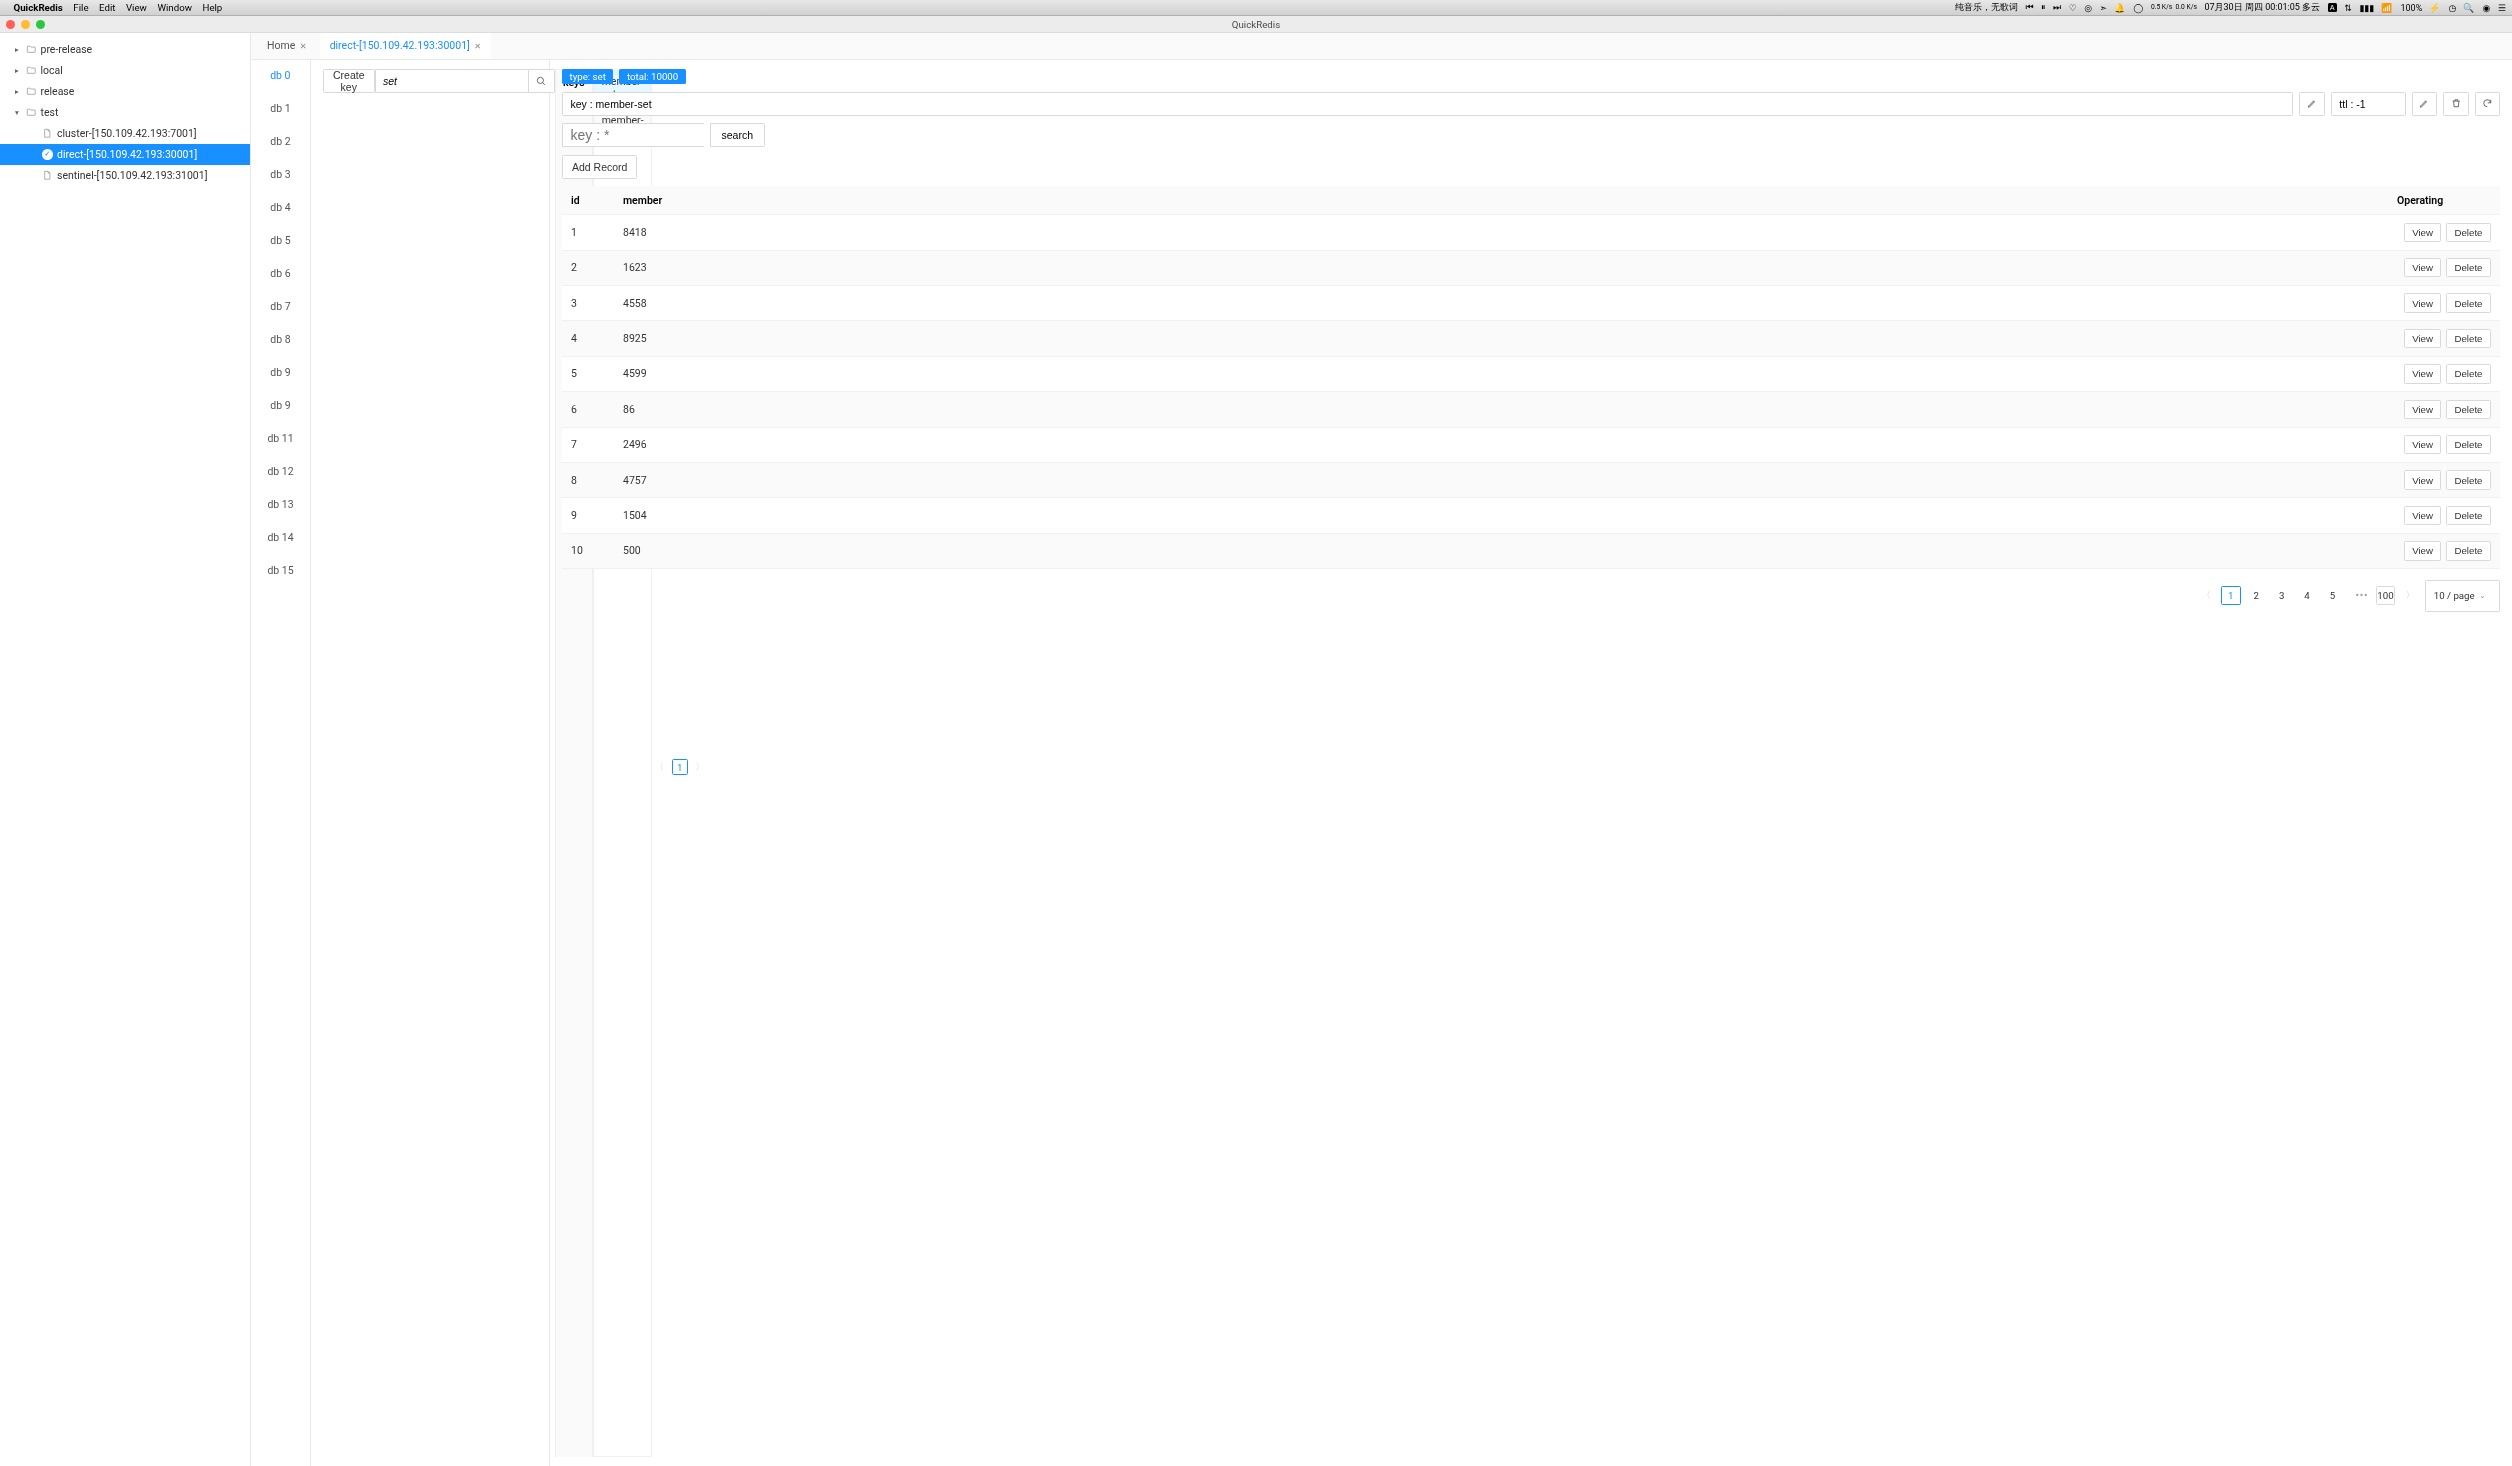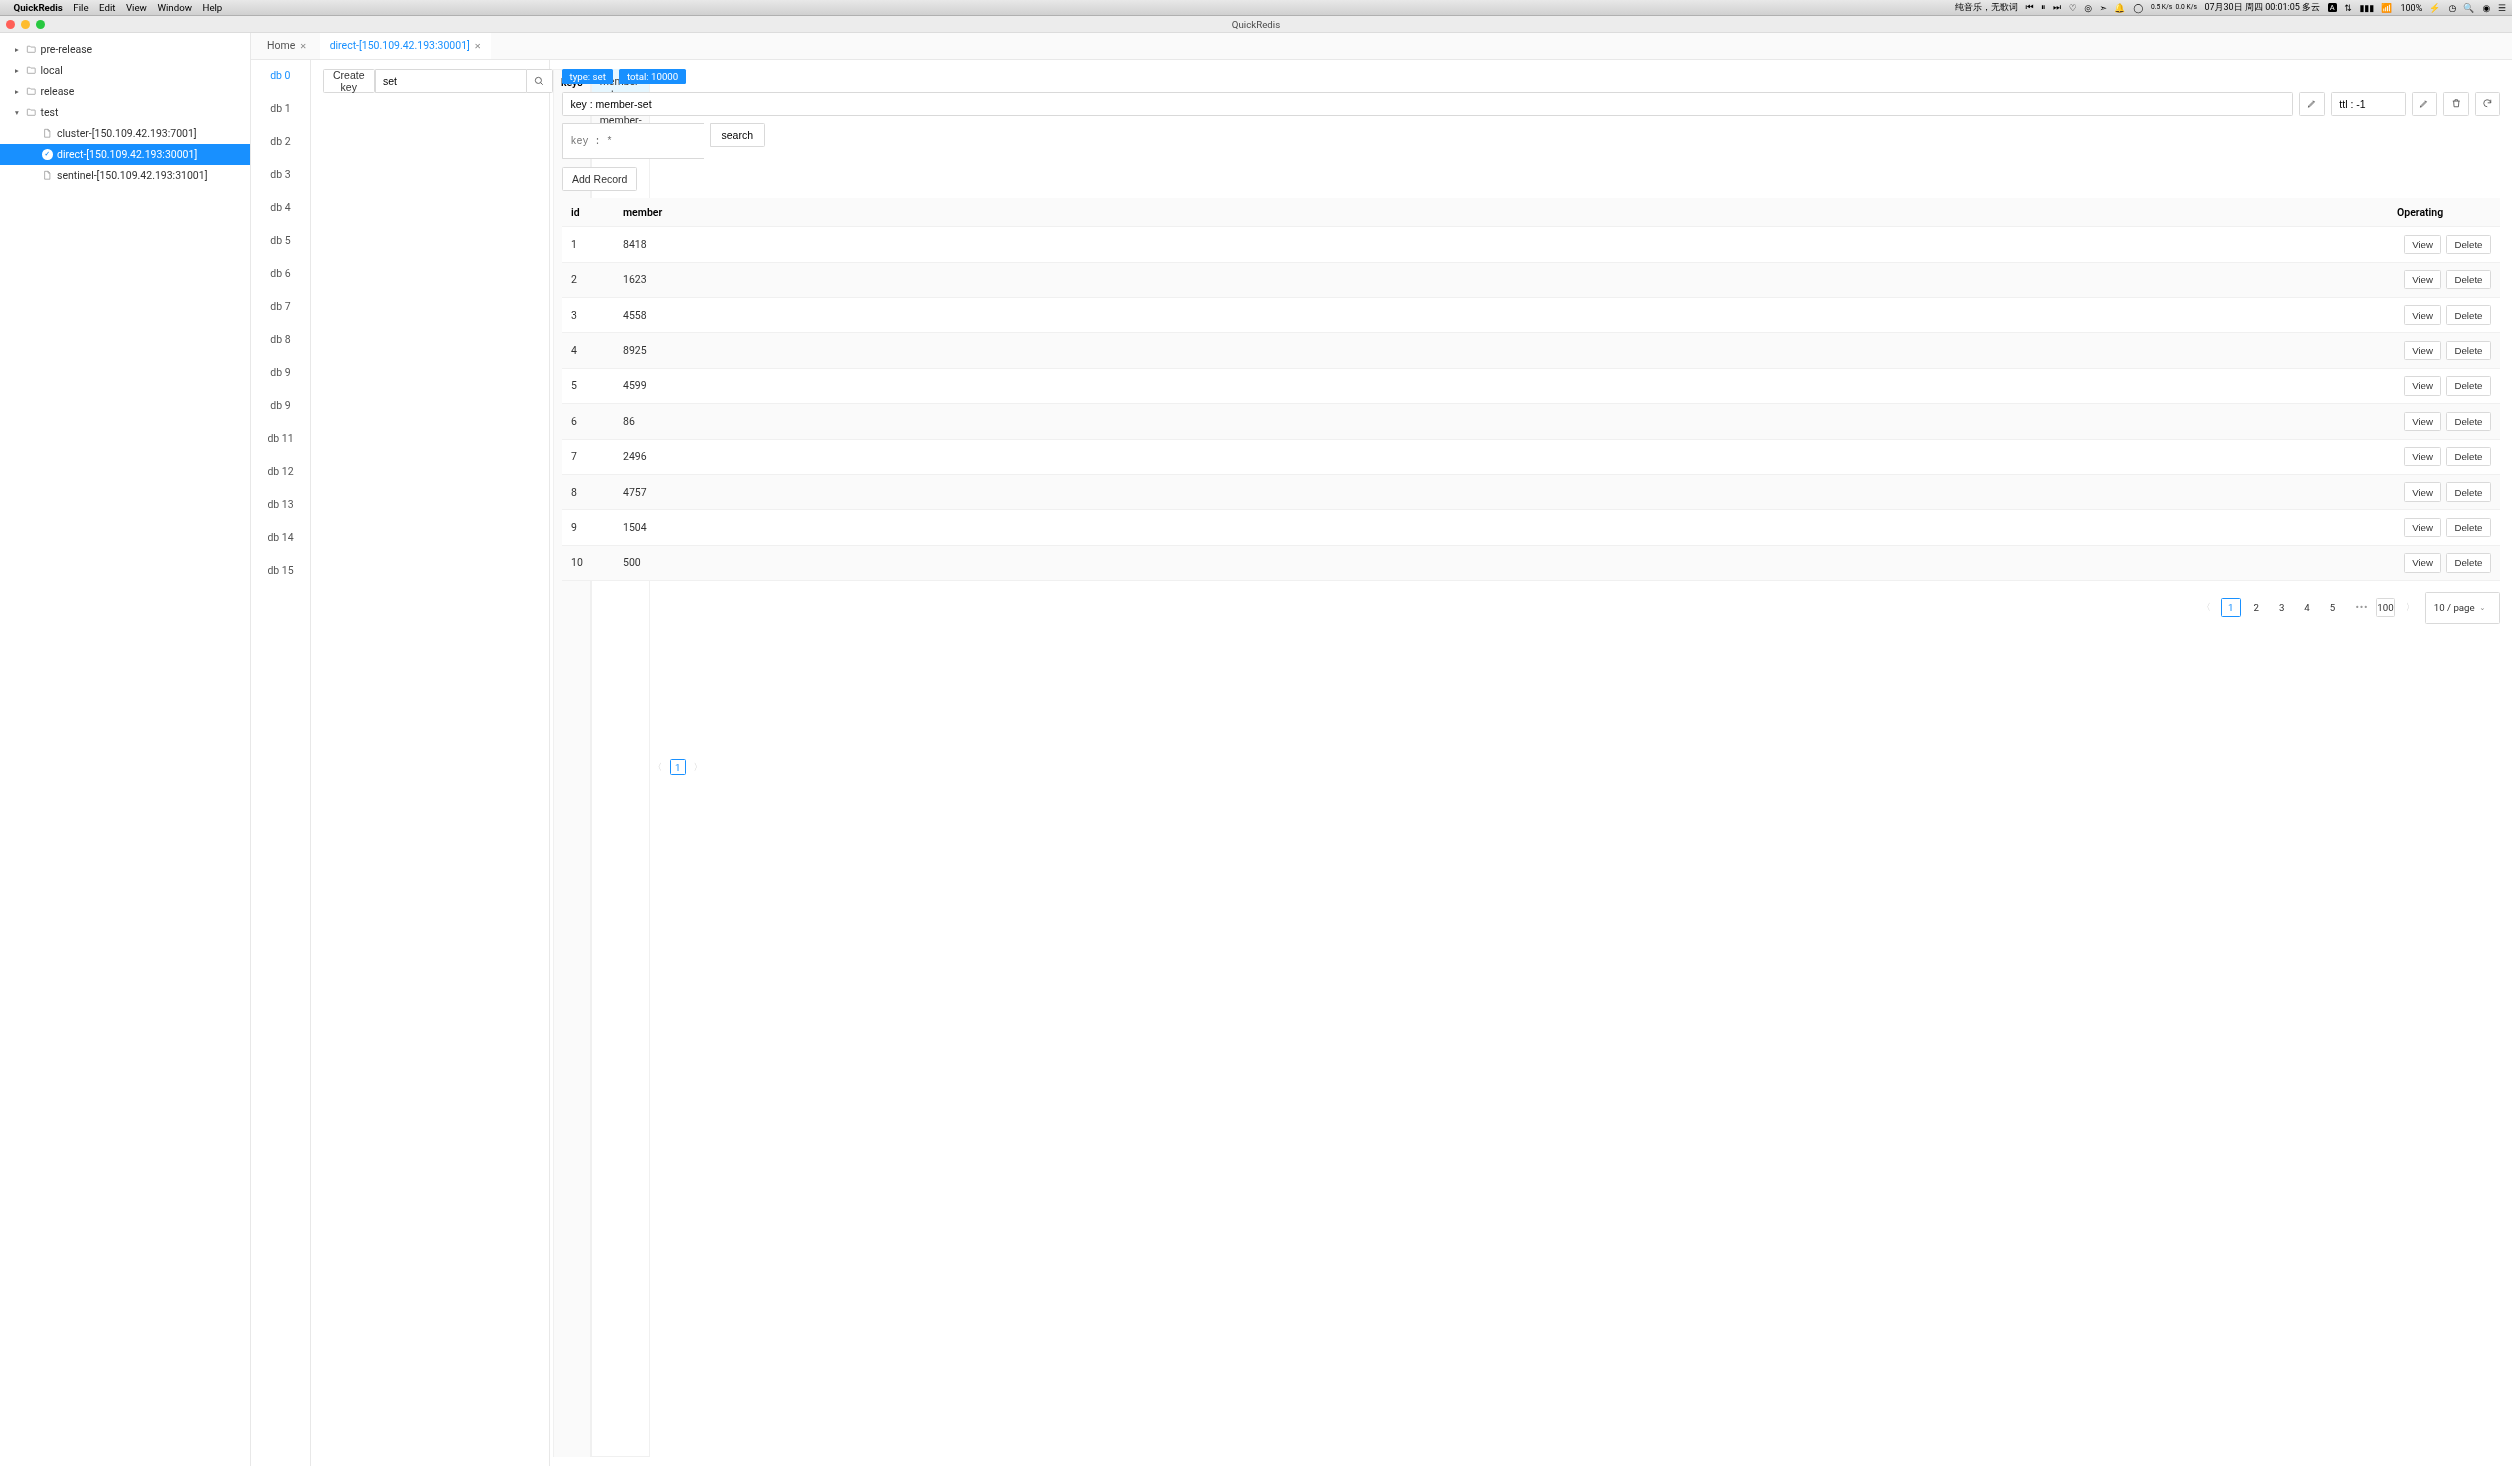--- a/index.html
+++ b/index.html
@@ -157,21 +157,21 @@
   cursor: pointer;
   display: inline-flex;
   align-items: center;
   justify-content: center;
   padding: 0 9px;
 }
 .create-key-btn { width: 100%; margin-bottom: 6px; }
 .search-row { display: flex; margin-bottom: 6px; }
 .search-row input {
   flex: 1; height: 24px; border: 0.7px solid #d9d9d9; border-right: none;
-  border-radius: 1.5px 0 0 1.5px; padding: 0 7.5px; font-size: 10.5px; outline: none;
+  border-radius: 1.5px 0 0 1.5px; padding: 0 7.5px; font-size: 10.5px; outline: none; font-style: italic;
 }
 .search-row .search-icon-btn {
   width: 27px; height: 24px; border: 0.7px solid #d9d9d9; border-radius: 0 1.5px 1.5px 0;
   background: #fff; display: flex; align-items: center; justify-content: center; cursor: pointer;
 }
 .keys-header {
   background: #fafafa; border: 0.7px solid #f0f0f0; border-bottom: none;
   padding: 6px 7.5px; font-weight: 600; font-size: 10.5px;
 }
 .key-list { border: 0.7px solid #f0f0f0; border-top: none; }
@@ -207,22 +207,22 @@
   padding: 0 7.5px; font-size: 10.5px; outline: none;
 }
 .info-row input.key-input { flex: 1; }
 .info-row input.ttl-input { width: 75px; }
 .icon-btn {
   width: 25.4px; height: 24px; border: 0.7px solid #d9d9d9; border-radius: 1.5px;
   background: #fff; display: inline-flex; align-items: center; justify-content: center; cursor: pointer;
 }
 .search-row2 { display: flex; gap: 6px; margin-bottom: 7.5px; }
 .search-row2 input {
-  width: 142px; height: 36px; border: 0.7px solid #d9d9d9; border-radius: 1.5px 0 0 1.5px;
-  border-right: none; padding: 0 7.5px; font-size: 10px; outline: none; font-family: Liberation Mono, monospace;
+  width: 142px; height: 24px; border: 0.7px solid #d9d9d9; border-radius: 1.5px 0 0 1.5px;
+  border-right: none; padding: 0 7.5px; font-size: 14px; outline: none;
 }
 .search-row2 .search-btn {
   height: 24px; border: 0.7px solid #d9d9d9; border-radius: 0 1.5px 1.5px 0;
   background: #fff; padding: 0 10.5px; font-size: 10.5px; cursor: pointer;
 }
 .add-record-btn { margin-bottom: 7.5px; }
 
 
 .data-table { width: 100%; border-collapse: collapse; font-size: 10.5px; }
 .data-table th {

